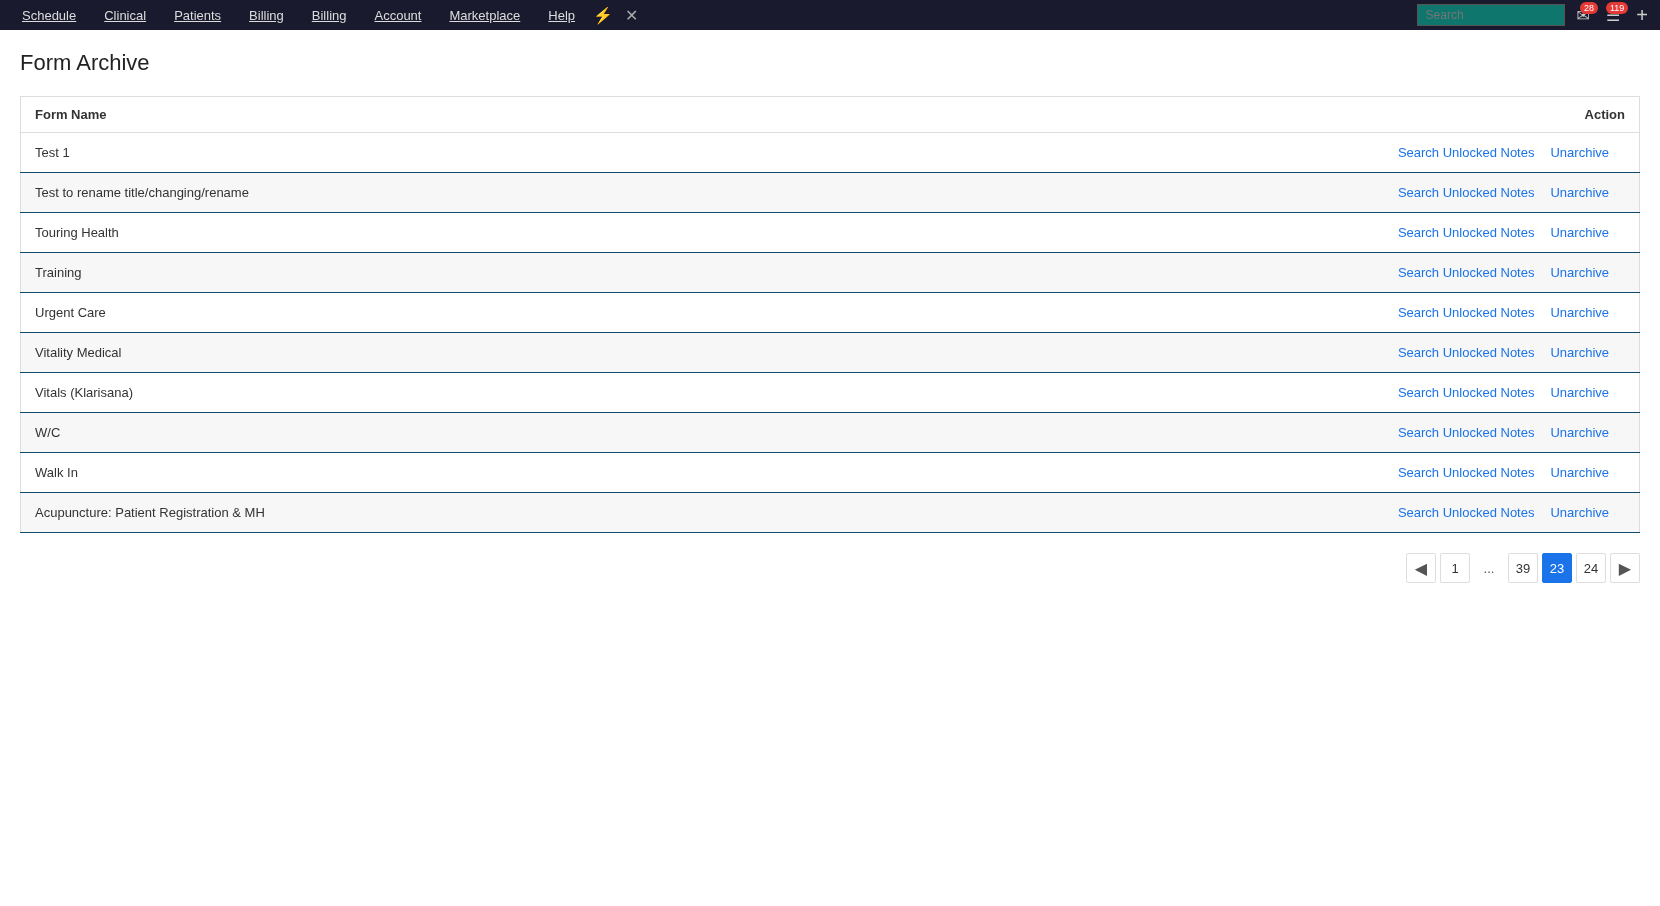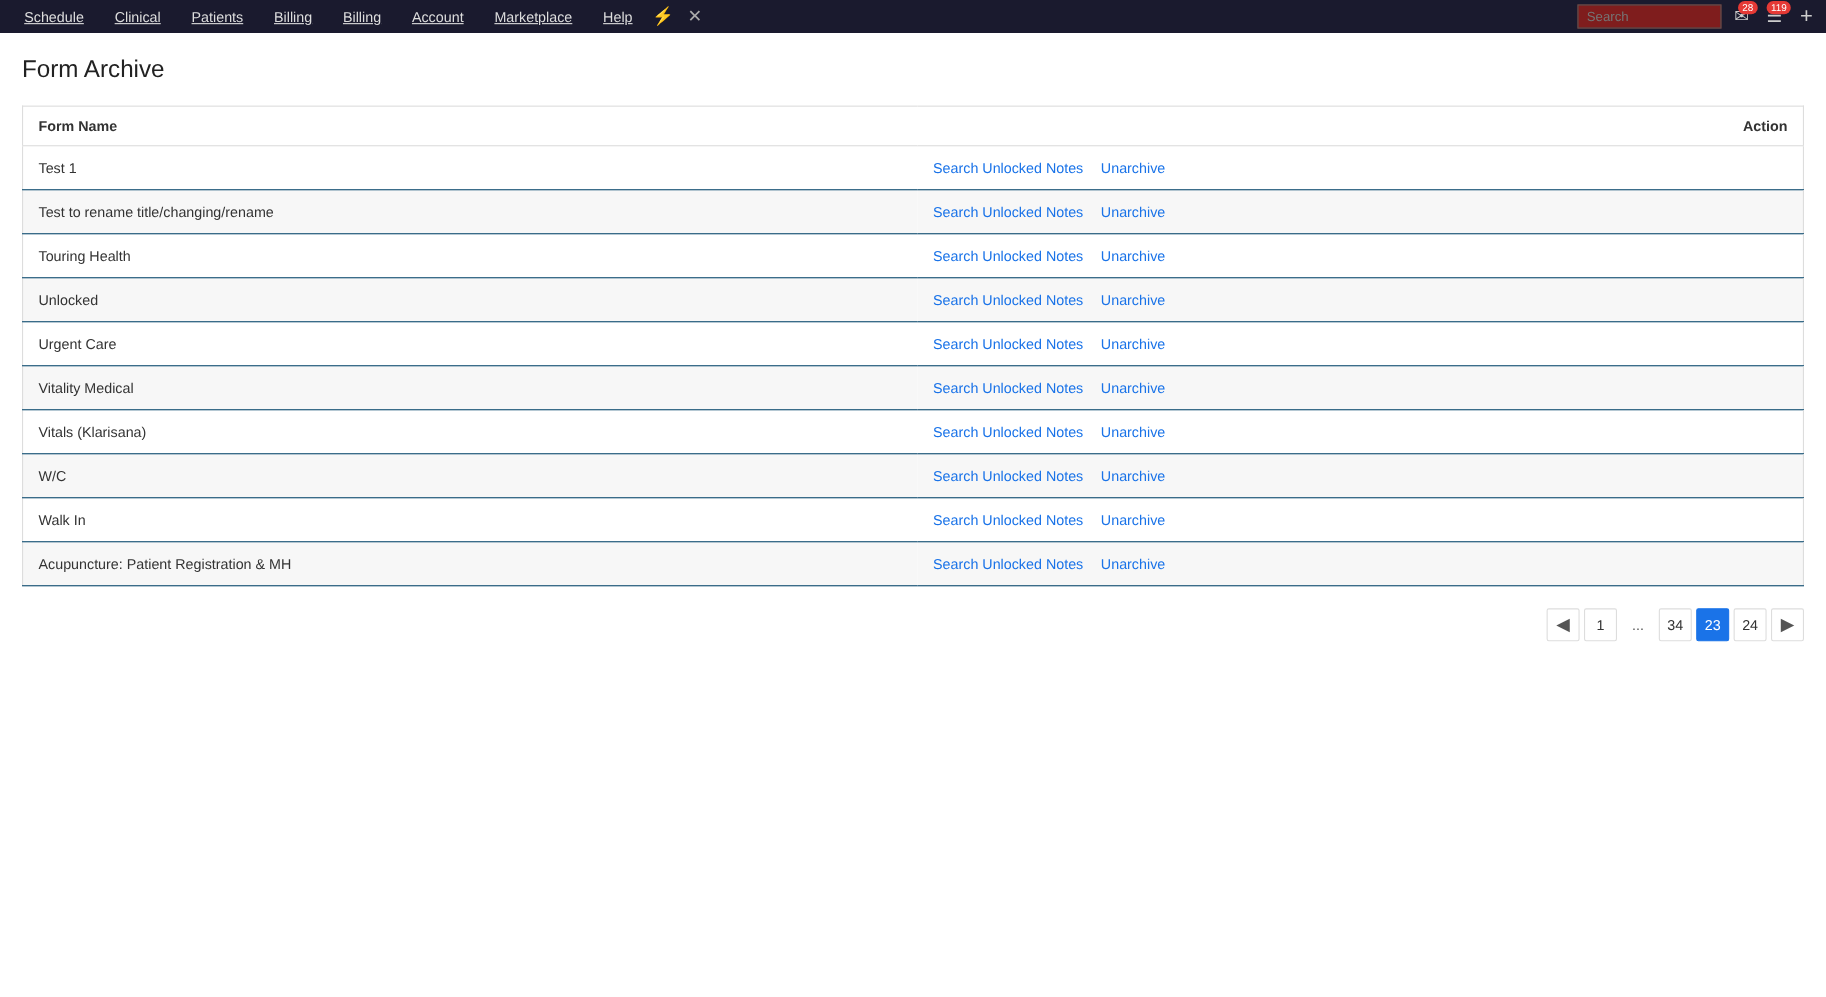--- a/index.html
+++ b/index.html
@@ -41,25 +41,25 @@
       padding: 0 8px;
       cursor: pointer;
       font-size: 16px;
     }
     .nav-right {
       display: flex;
       align-items: center;
       gap: 8px;
     }
     .search-box {
-      background: #7f1d1d;
+      background: #0f766e;
       border: 1px solid #555;
       color: #ccc;
       padding: 7px 8px;
-      width: 131px;
+      width: 148px;
       font-size: 12px;
       height: 22px;
       outline: none;
     }
     .nav-icon-btn {
       position: relative;
       display: flex;
       align-items: center;
       cursor: pointer;
       color: #ccc;
@@ -123,20 +123,21 @@
       border-bottom: 1px solid #0c4a6e;
       margin-left: 40px;
     }
     .archive-table tr:nth-child(even) {
       background: #f7f7f7;
     }
     .archive-table tr:nth-child(odd) {
       background: #ffffff;
     }
     .action-cell {
+      text-align: right;
       white-space: nowrap;
     }
     .action-link {
       color: #1a73e8;
       text-decoration: none;
       margin-right: 16px;
       cursor: pointer;
       font-size: 13px;
     }
 
@@ -227,21 +228,21 @@
         </tr>
         <tr>
           <td>Test to rename title/changing/rename</td>
           <td class="action-cell"><a class="action-link">Search Unlocked Notes</a><a class="action-link">Unarchive</a></td>
         </tr>
         <tr>
           <td>Touring Health</td>
           <td class="action-cell"><a class="action-link">Search Unlocked Notes</a><a class="action-link">Unarchive</a></td>
         </tr>
         <tr>
-          <td>Unlocked</td>
+          <td>Training</td>
           <td class="action-cell"><a class="action-link">Search Unlocked Notes</a><a class="action-link">Unarchive</a></td>
         </tr>
         <tr>
           <td>Urgent Care</td>
           <td class="action-cell"><a class="action-link">Search Unlocked Notes</a><a class="action-link">Unarchive</a></td>
         </tr>
         <tr>
           <td>Vitality Medical</td>
           <td class="action-cell"><a class="action-link">Search Unlocked Notes</a><a class="action-link">Unarchive</a></td>
         </tr>
@@ -261,18 +262,18 @@
           <td>Acupuncture: Patient Registration &amp; MH</td>
           <td class="action-cell"><a class="action-link">Search Unlocked Notes</a><a class="action-link">Unarchive</a></td>
         </tr>
       </tbody>
   </table>
 
   <div class="pagination">
     <button class="page-btn nav-arrow">◀</button>
     <button class="page-btn">1</button>
     <span class="page-ellipsis">...</span>
-    <button class="page-btn">34</button>
+    <button class="page-btn">39</button>
     <button class="page-btn active">23</button>
     <button class="page-btn">24</button>
     <button class="page-btn nav-arrow">▶</button>
   </div>
 </div>
 
 </body></html>

